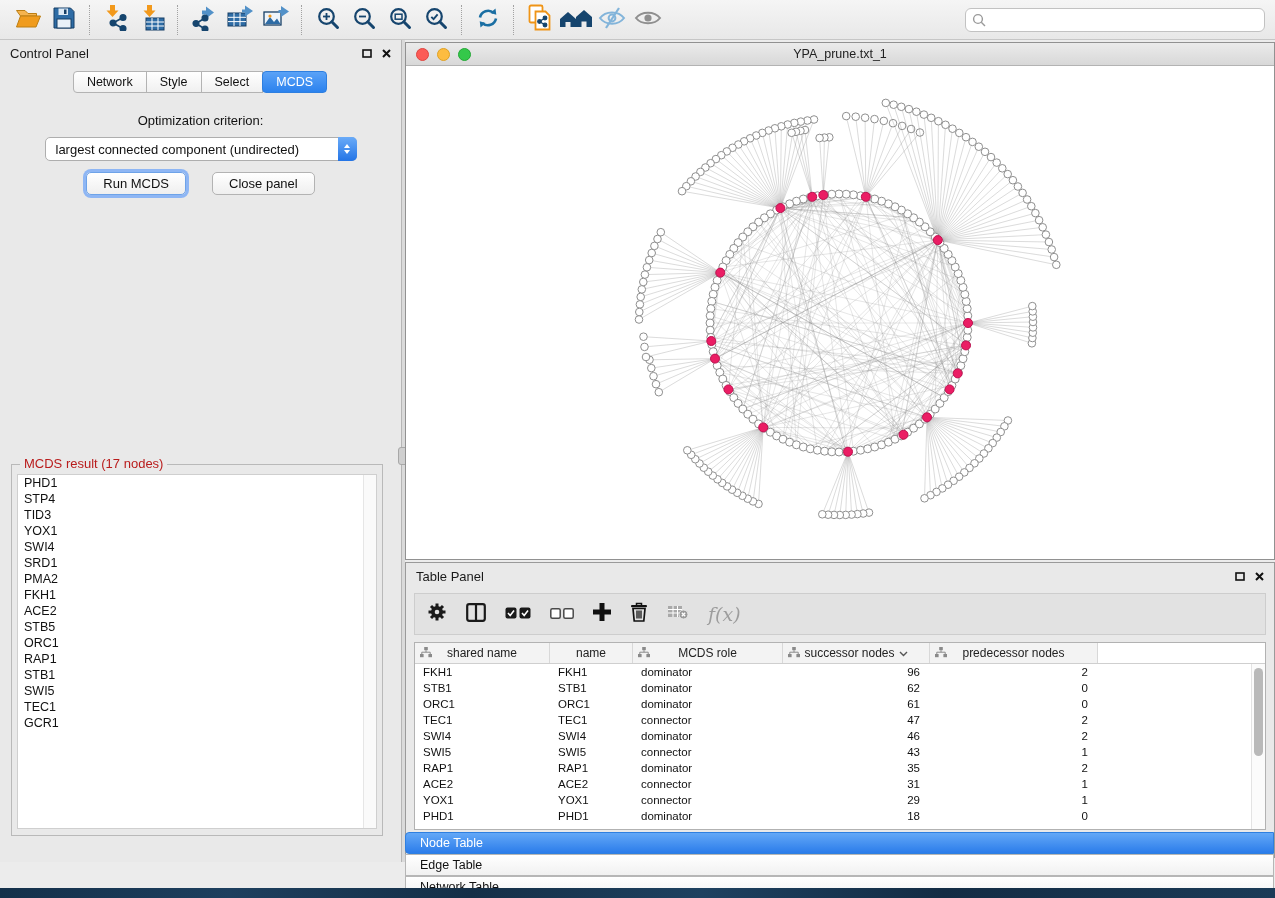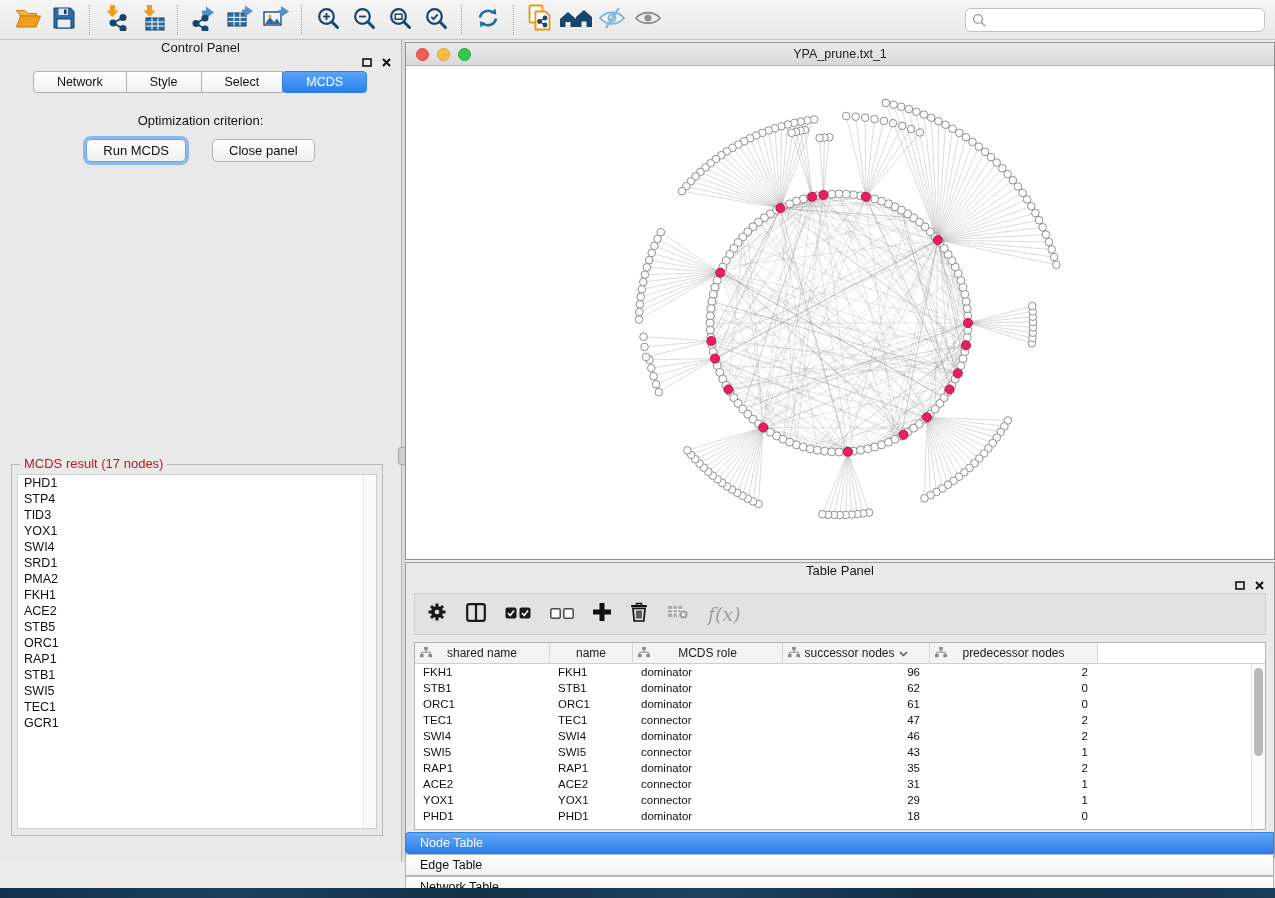--- a/index.html
+++ b/index.html
@@ -11,24 +11,24 @@
            display:flex;align-items:center;padding:0 10px;}
   .tbtn{width:36px;height:32px;display:flex;align-items:center;justify-content:center;flex:none;}
   .tsep{width:1px;height:30px;border-left:1px dotted #a2a2a2;margin:0 7px;flex:none;}
   .searchbox{margin-left:auto;position:relative;width:300px;height:24px;flex:none;}
   .searchbox input{width:100%;height:100%;box-sizing:border-box;border:1px solid #c2c2c2;border-radius:6px;
                    padding-left:26px;font-size:12px;outline:none;background:#fff;color:#333;}
   .searchbox .mag{position:absolute;left:7px;top:5px;}
   
   .control-panel{position:absolute;left:0;top:40px;width:402px;height:822px;background:#e9e9e9;
                  border-right:1px solid #b5b5b5;box-sizing:border-box;}
-  .panel-header{height:26px;display:flex;align-items:center;padding:0 10px;font-size:13px;color:#1a1a1a;flex-direction:column;}
+  .panel-header{height:26px;display:flex;align-items:center;padding:0 10px;font-size:13px;color:#1a1a1a;}
   .win-icons{margin-left:auto;display:flex;align-items:center;gap:10px;}
   .cp-tabs{display:flex;justify-content:center;margin-top:5px;}
-  .cp-tab{padding:3px 23px;font-size:12.5px;color:#111;background:linear-gradient(#ffffff,#f0f0f0);
+  .cp-tab{padding:3px 13px;font-size:12.5px;color:#111;background:linear-gradient(#ffffff,#f0f0f0);
           border:1px solid #b3b3b3;margin-left:-1px;cursor:default;}
   .cp-tab:first-child{border-radius:4px 0 0 4px;}
   .cp-tab.active{background:linear-gradient(#5aa2f7,#2b82ee);color:#fff;border-color:#2e7fe0;border-radius:4px;}
   .opt-label{text-align:center;font-size:13px;margin-top:20px;color:#111;}
   .dropdown{position:relative;margin:9px auto 0;width:312px;height:24px;background:#fff;border:1px solid #aeaeae;
             border-radius:5px;font-size:13px;display:flex;align-items:center;padding-left:10px;box-sizing:border-box;color:#111;}
   .dd-stepper{position:absolute;right:-1px;top:-1px;bottom:-1px;width:19px;border-radius:0 5px 5px 0;
               background:linear-gradient(#6aabf8,#2374e6);display:flex;flex-direction:column;align-items:center;justify-content:center;gap:2px;}
   .dd-up{width:0;height:0;border-left:3.5px solid transparent;border-right:3.5px solid transparent;border-bottom:4.5px solid #fff;}
   .dd-down{width:0;height:0;border-left:3.5px solid transparent;border-right:3.5px solid transparent;border-top:4.5px solid #fff;}
@@ -262,20 +262,27 @@
             </svg></span>
       </span>
     </div>
     <div class="cp-tabs" id="cp-tabs">
         <div class="cp-tab">Network</div>
         <div class="cp-tab">Style</div>
         <div class="cp-tab">Select</div>
         <div class="cp-tab active">MCDS</div>
       </div>
     <div class="opt-label">Optimization criterion:</div>
+    <div class="dropdown">
+      <span>largest connected component (undirected)</span>
+      <span class="dd-stepper">
+          <span class="dd-up"></span>
+          <span class="dd-down"></span>
+        </span>
+    </div>
     <div class="btn-row">
       <div class="mac-btn focused">Run MCDS</div>
       <div class="mac-btn">Close panel</div>
     </div>
     <div class="fieldset">
       <span class="fs-legend">MCDS result (17 nodes)</span>
       <div class="mcds-list" id="mcds-list">
           <div class="mcds-item">PHD1</div>
           <div class="mcds-item">STP4</div>
           <div class="mcds-item">TID3</div>

